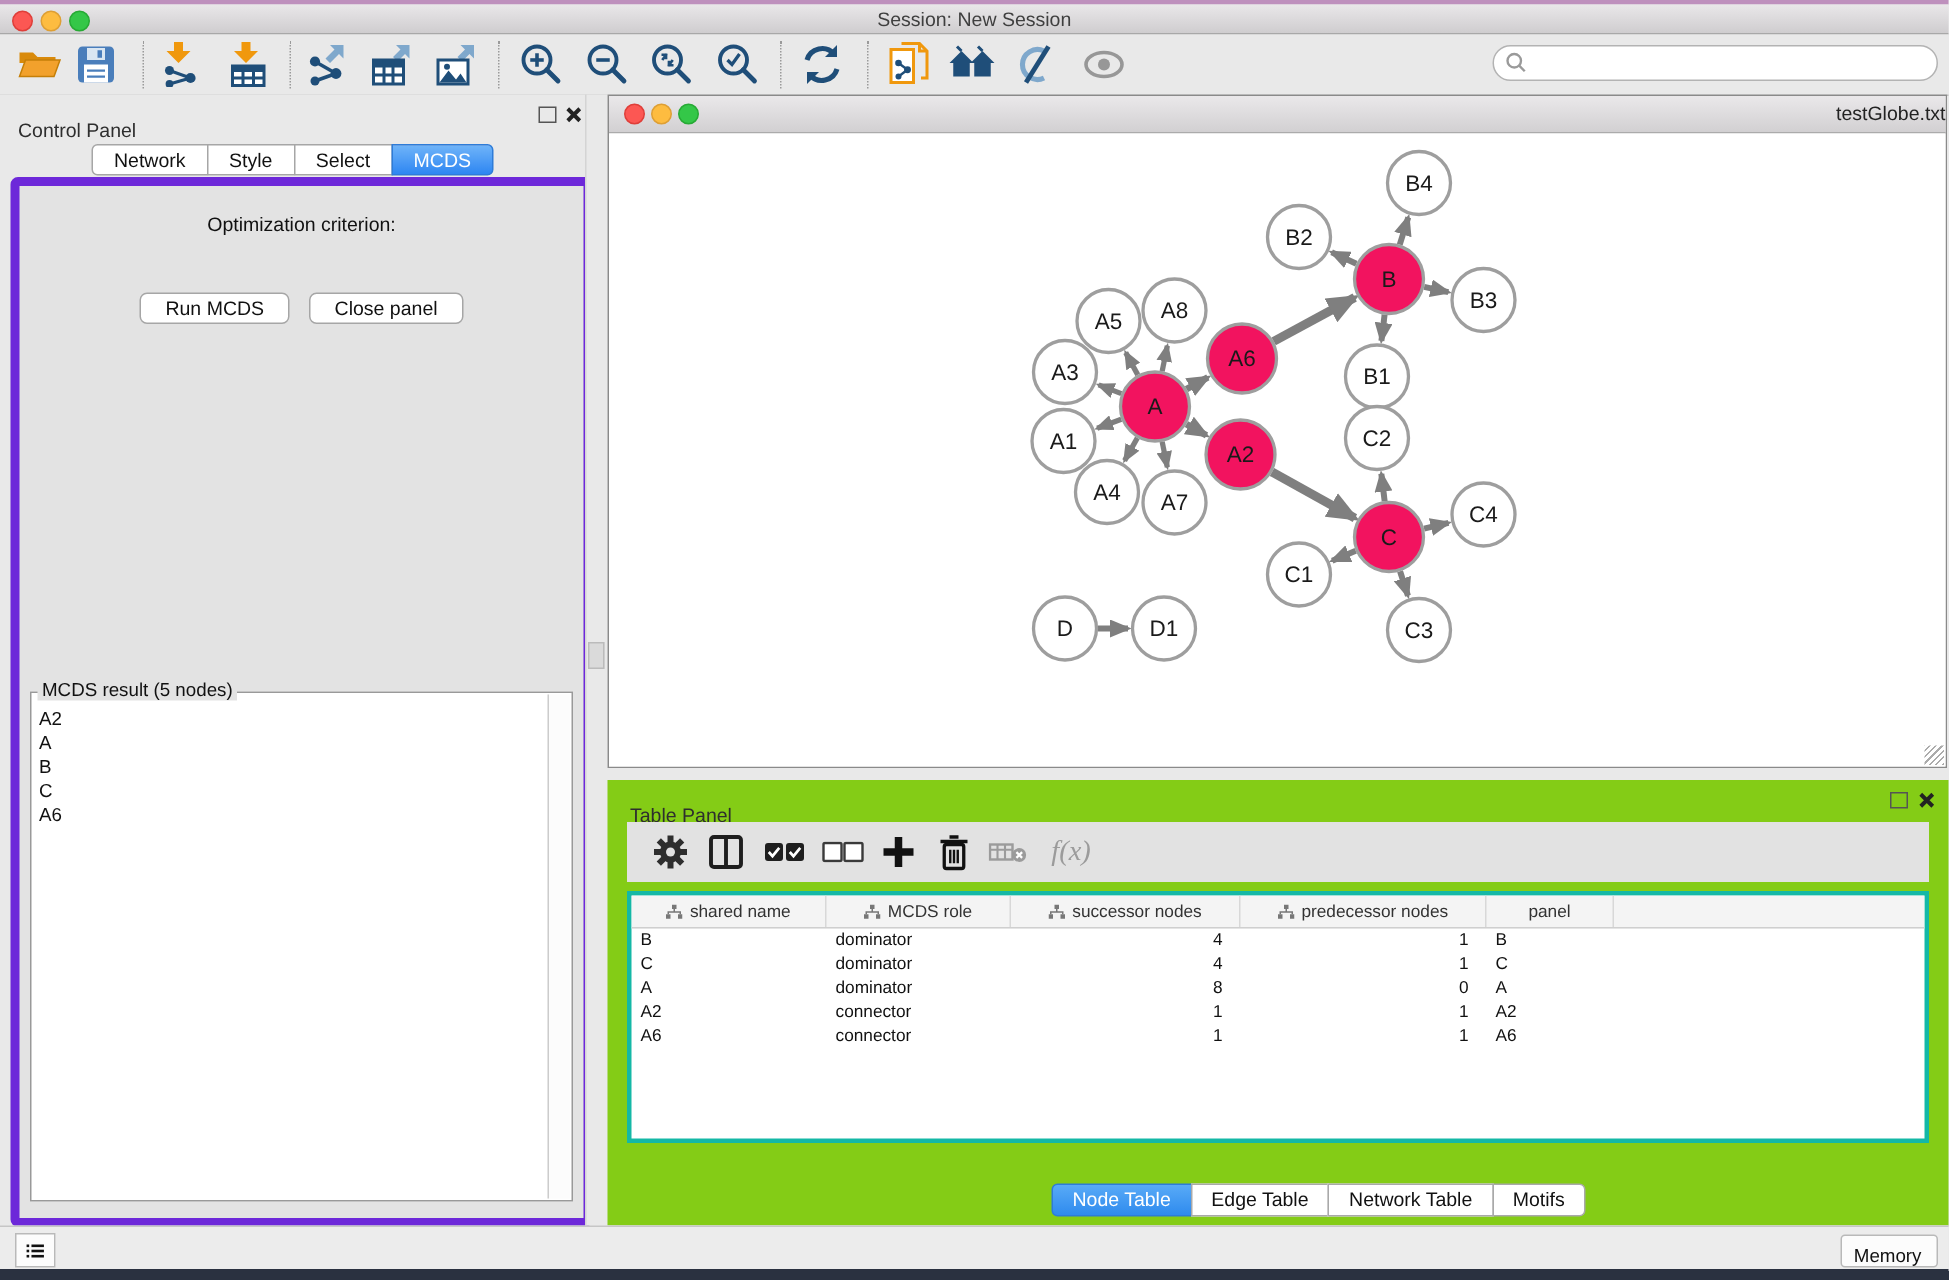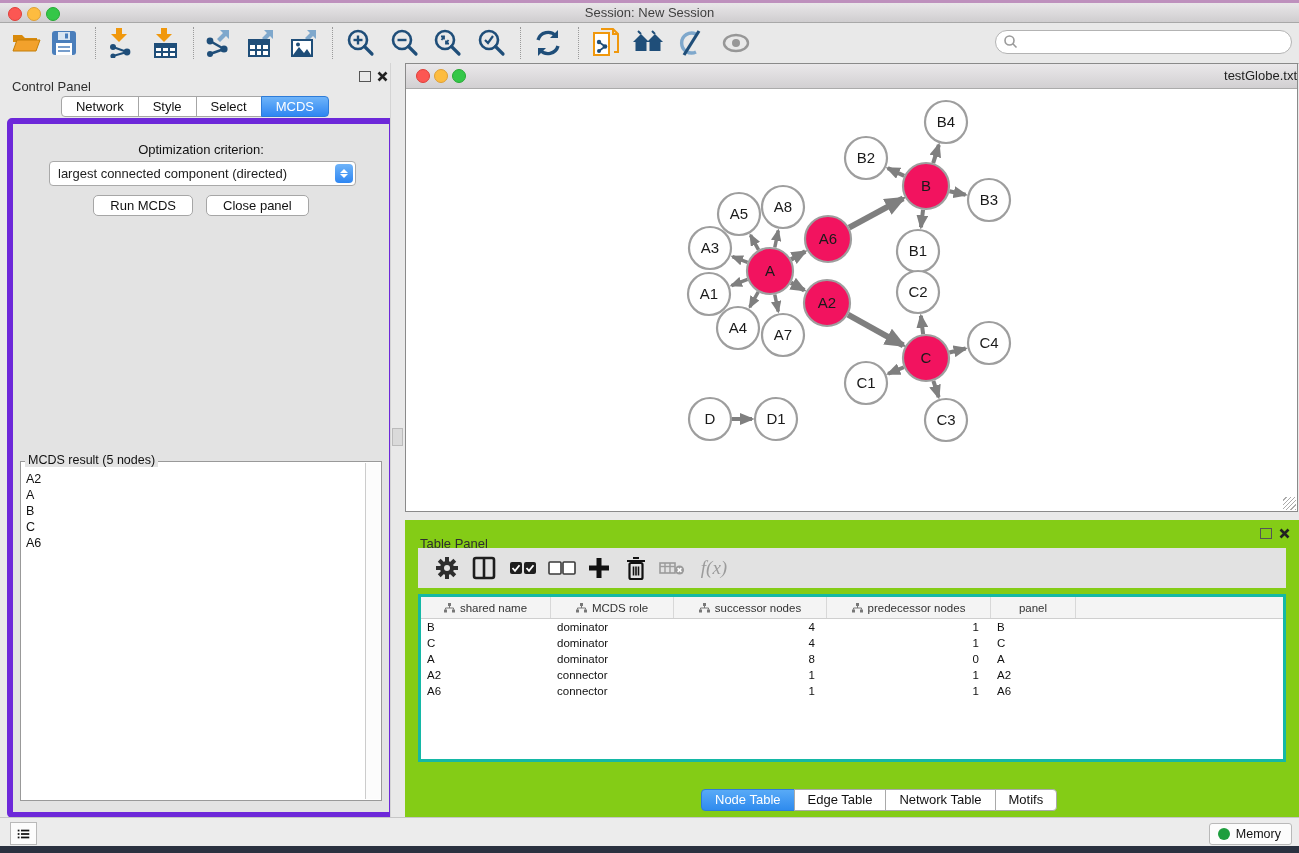--- a/index.html
+++ b/index.html
@@ -88,21 +88,21 @@
         font-size:13px;color:#111;margin-left:-1px;}
   .btab:first-child{border-radius:4px 0 0 4px;margin-left:0;}
   .btab:last-child{border-radius:0 4px 4px 0;}
   .btab.active{background:linear-gradient(#58AAF7,#2F8BEE);color:#fff;border-color:#2E7CD8;}
   
   .statusbar{top:817px;left:0;width:1299px;height:29px;background:#ECECEC;border-top:1px solid #C6C6C6;}
   .listbtn{position:absolute;top:4px;left:10px;width:27px;height:23px;background:#FCFCFC;
            border:1px solid #B9B9B9;display:flex;align-items:center;justify-content:center;}
   .membtn{position:absolute;top:5px;right:7px;height:22px;padding:0 10px 0 8px;background:#FCFCFC;
           border:1px solid #B9B9B9;border-radius:3px;display:flex;align-items:center;gap:6px;
-          font-size:12.5px;color:#111;}
+          font-size:12.5px;color:#111;flex-direction:column;}
   .memdot{width:12px;height:12px;border-radius:50%;background:#1E9E3E;}
   .bottom-strip{top:846px;left:0;width:1299px;height:7px;background:#2A3140;}
 </style>
 </head>
 <body>
 
 <div class="abs desktop-strip"></div>
 <div class="abs titlebar">
   <span class="tl red" style="left:8px"></span>
   <span class="tl yel" style="left:27px"></span>
@@ -264,27 +264,20 @@
     <path d="M1.5 1.5 L9.5 9.5 M9.5 1.5 L1.5 9.5" stroke="#222" stroke-width="2.6"></path>
   </svg>
   <div class="panel-tabs">
     <div class="ptab">Network</div>
     <div class="ptab">Style</div>
     <div class="ptab">Select</div>
     <div class="ptab active">MCDS</div>
   </div>
   <div class="ctrl-body">
     <div class="opt-label">Optimization criterion:</div>
-    <div class="dropdown">
-      <span class="val">largest connected component (directed)</span>
-      <span class="stepper">
-        <span class="up"></span>
-          <span class="dn"></span>
-      </span>
-    </div>
     <div class="btnrow">
       <button class="pbtn">Run MCDS</button>
       <button class="pbtn">Close panel</button>
     </div>
     <div class="fieldset">
       <span class="legend">MCDS result (5 nodes)</span>
       <div class="result-list">
           <div class="result-item">A2</div>
           <div class="result-item">A</div>
           <div class="result-item">B</div>

